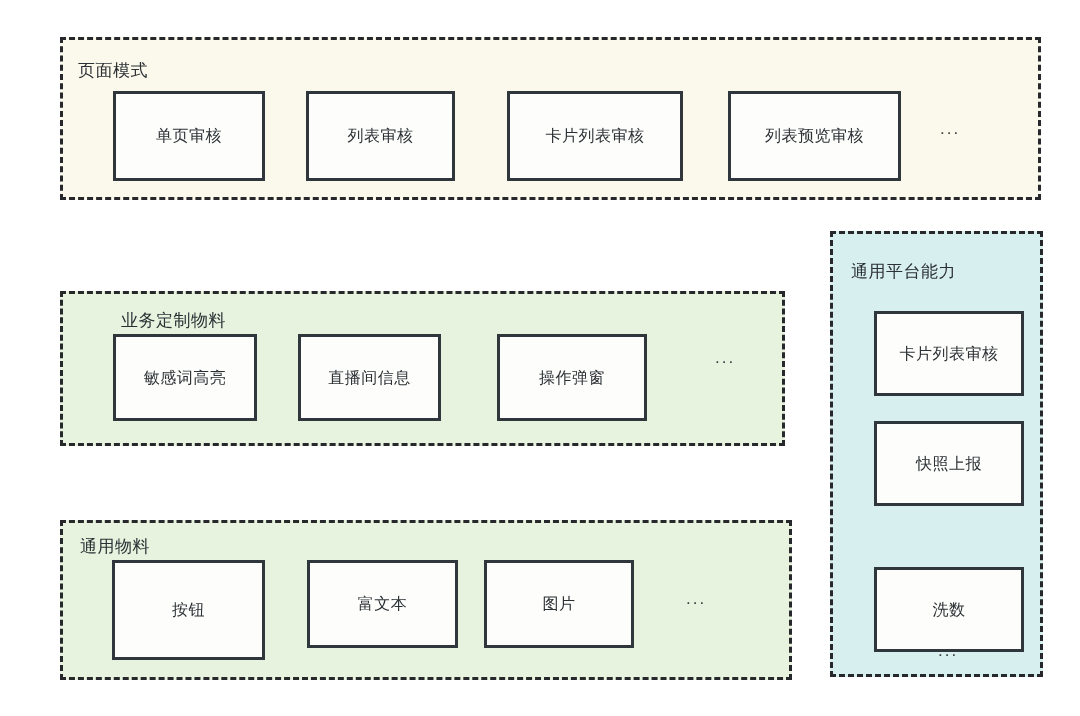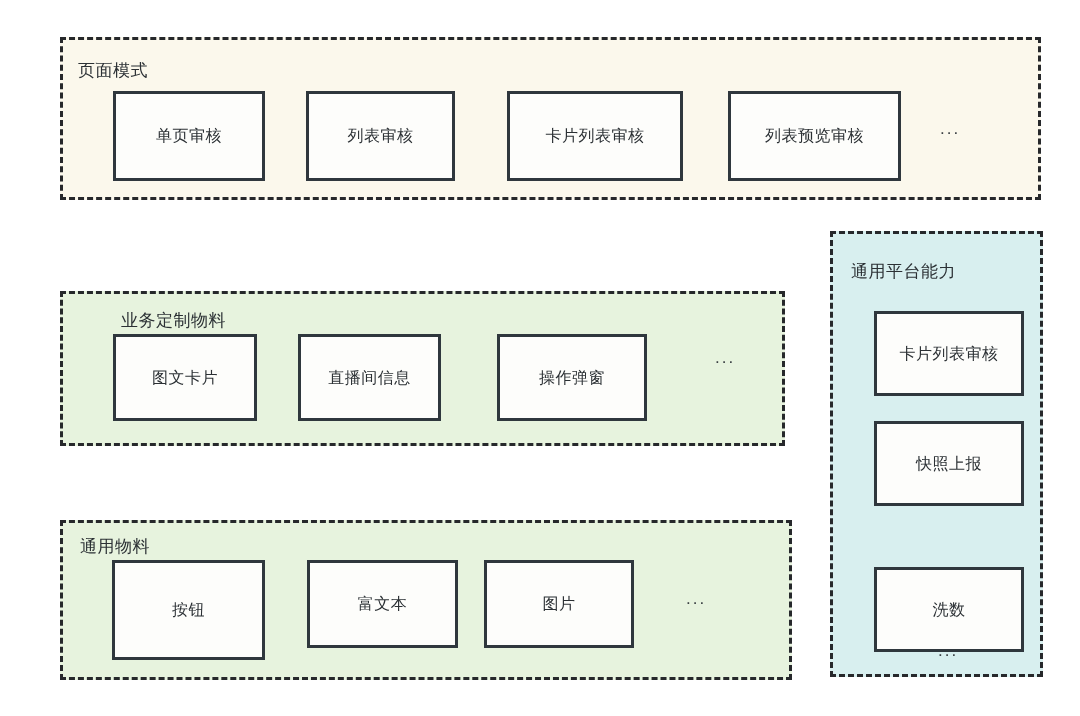--- a/index.html
+++ b/index.html
@@ -93,21 +93,21 @@
     <span class="node-label">列表预览审核</span>
   </div>
 
   <div class="ellipsis" style="left:940px; top:124px;">...</div>
 
   <div class="group green" style="left:60px; top:291px; width:725px; height:155px;">
   </div>
   <div class="group-title" style="left:80px; top:311px;margin-left:41px;">业务定制物料</div>
 
   <div class="node" style="left:113px; top:334px; width:144px; height:87px;">
-    <span class="node-label">图文卡片</span>
+    <span class="node-label">敏感词高亮</span>
   </div>
 
   <div class="node" style="left:497px; top:334px; width:150px; height:87px;">
     <span class="node-label">操作弹窗</span>
   </div>
 
   <div class="node" style="left:298px; top:334px; width:143px; height:87px;">
     <span class="node-label">直播间信息</span>
   </div>
 

